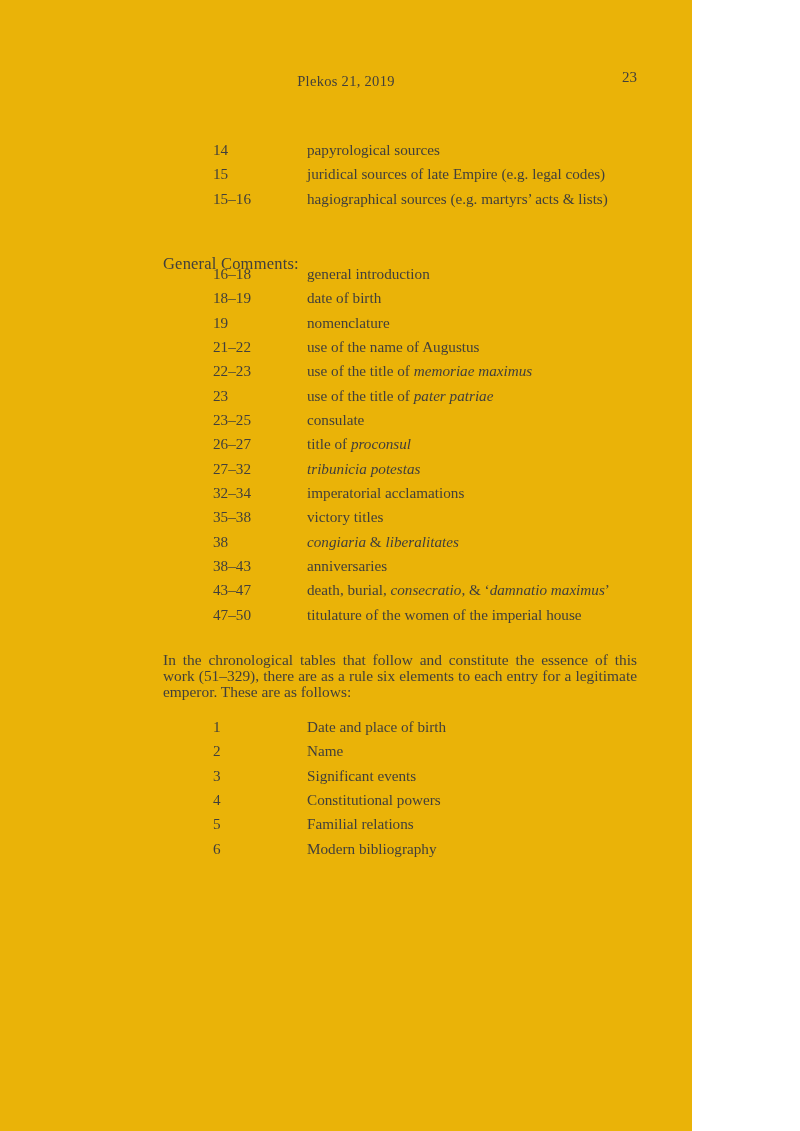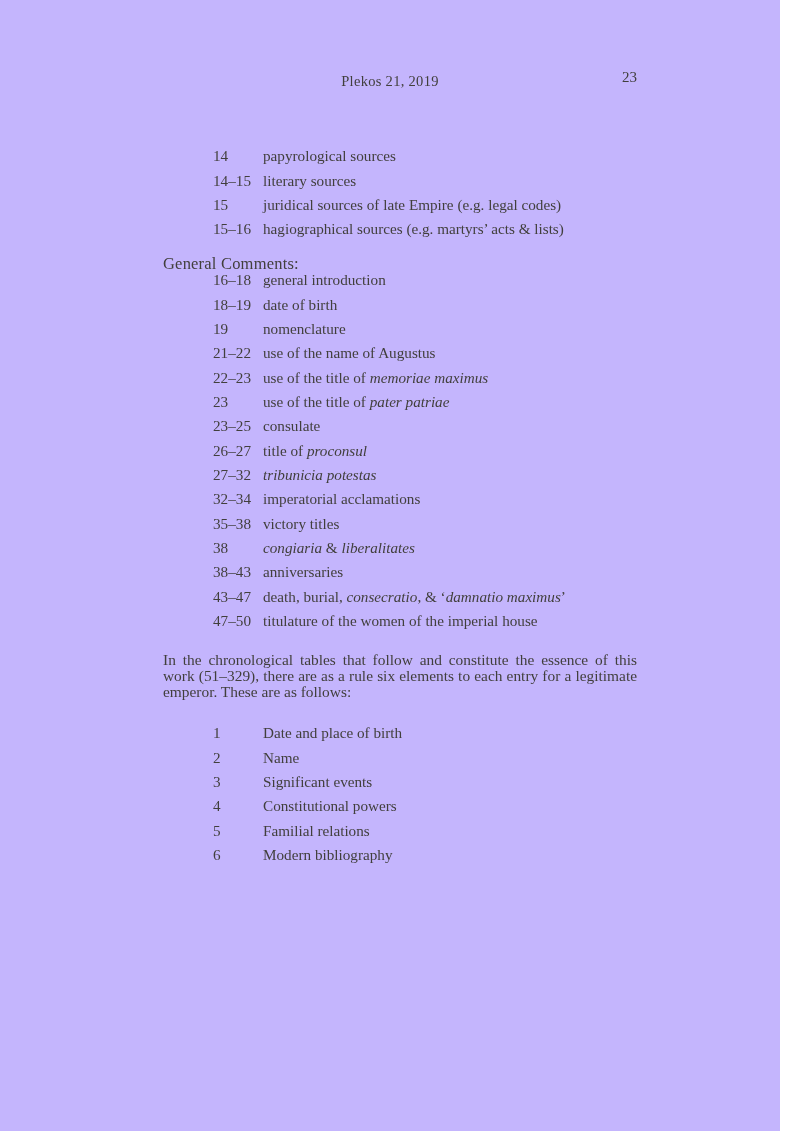--- a/index.html
+++ b/index.html
@@ -2,23 +2,23 @@
 <html><head>
 <meta charset="utf-8">
 <style>
   html, body {
     margin: 0;
     padding: 0;
     background: #ffffff;
   }
   .page {
     position: relative;
-    width: 780px;
+    width: 692px;
     height: 1131px;
-    background: #c4b5fd;
+    background: #eab308;
     font-family: "Liberation Serif", "DejaVu Serif", serif;
     color: #413f3c;
     overflow: hidden;
   }
   .running-head {
     position: absolute;
     top: 73px;
     left: 0;
     right: 0;
     text-align: center;
@@ -32,24 +32,25 @@
     width: 74px;
     text-align: right;
     font-size: 15px;
   }
   .list {
     position: absolute;
     left: 213px;
   }
   .list .row {
     display: flex;
-    align-items: flex-end;
+    align-items: flex-start;
     height: 24.33px;
     white-space: nowrap;
     font-size: 15.2px;
+    gap: 44px;
   }
   .list .ref {
     flex: 0 0 50px;
     width: 50px;
   }
   .list-1 { top: 141px; }
   .heading {
     position: absolute;
     left: 163px;
     top: 254px;
@@ -78,24 +79,20 @@
 <div class="page">
 
   <div class="running-head">Plekos 21, 2019</div>
 
   <div class="page-number">23</div>
 
   <div class="list list-1">
       <div class="row">
         <span class="ref">14</span>
         <span class="label"><span>papyrological sources</span></span>
-      </div>
-      <div class="row">
-        <span class="ref">14–15</span>
-        <span class="label"><span>literary sources</span></span>
       </div>
       <div class="row">
         <span class="ref">15</span>
         <span class="label"><span>juridical sources of late Empire (e.g. legal codes)</span></span>
       </div>
       <div class="row">
         <span class="ref">15–16</span>
         <span class="label"><span>hagiographical sources (e.g. martyrs’ acts &amp; lists)</span></span>
       </div>
     </div>

